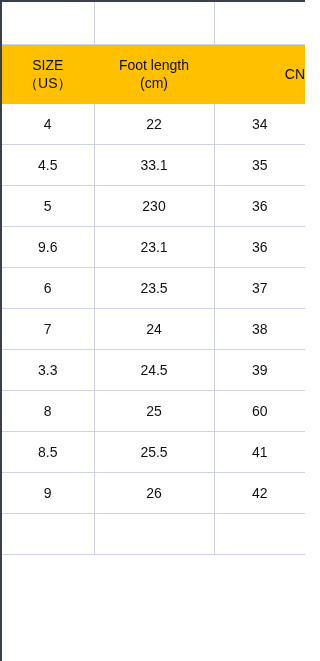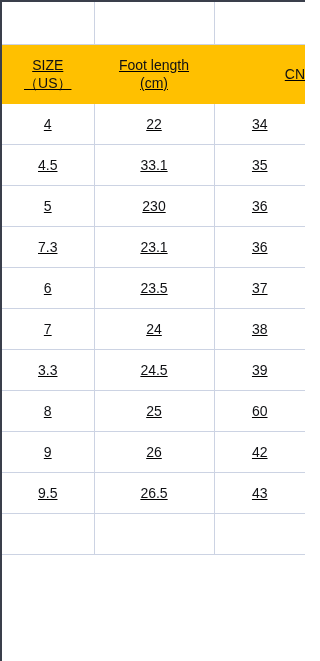--- a/index.html
+++ b/index.html
@@ -22,21 +22,20 @@
     box-sizing: border-box;
     background: #ffffff;
     border-top: 2px solid #3a3f4b;
     border-left: 2px solid #3a3f4b;
   }
 
   .grid {
     width: 100%;
     border-collapse: collapse;
     table-layout: fixed;
-    text-decoration: underline;
   }
 
   .grid col.c-size { width: 92px; }
   .grid col.c-foot { width: 120px; }
   .grid col.c-cn   { width: 91px; }
 
   .grid td {
     border-right: 1px solid #ccd3e3;
     border-bottom: 1px solid #ccd3e3;
     text-align: center;
@@ -117,21 +116,21 @@
         <td>4.5</td>
         <td>33.1</td>
         <td>35</td>
       </tr>
       <tr>
         <td>5</td>
         <td>230</td>
         <td>36</td>
       </tr>
       <tr>
-        <td>7.3</td>
+        <td>9.6</td>
         <td>23.1</td>
         <td>36</td>
       </tr>
       <tr>
         <td>6</td>
         <td>23.5</td>
         <td>37</td>
       </tr>
       <tr>
         <td>7</td>
@@ -142,28 +141,28 @@
         <td>3.3</td>
         <td>24.5</td>
         <td>39</td>
       </tr>
       <tr>
         <td>8</td>
         <td>25</td>
         <td>60</td>
       </tr>
       <tr>
+        <td>8.5</td>
+        <td>25.5</td>
+        <td>41</td>
+      </tr>
+      <tr>
         <td>9</td>
         <td>26</td>
         <td>42</td>
-      </tr>
-      <tr>
-        <td>9.5</td>
-        <td>26.5</td>
-        <td>43</td>
       </tr>
 
       <tr class="row-tail">
         <td></td>
         <td></td>
         <td></td>
       </tr>
 
     </tbody>
   </table>

